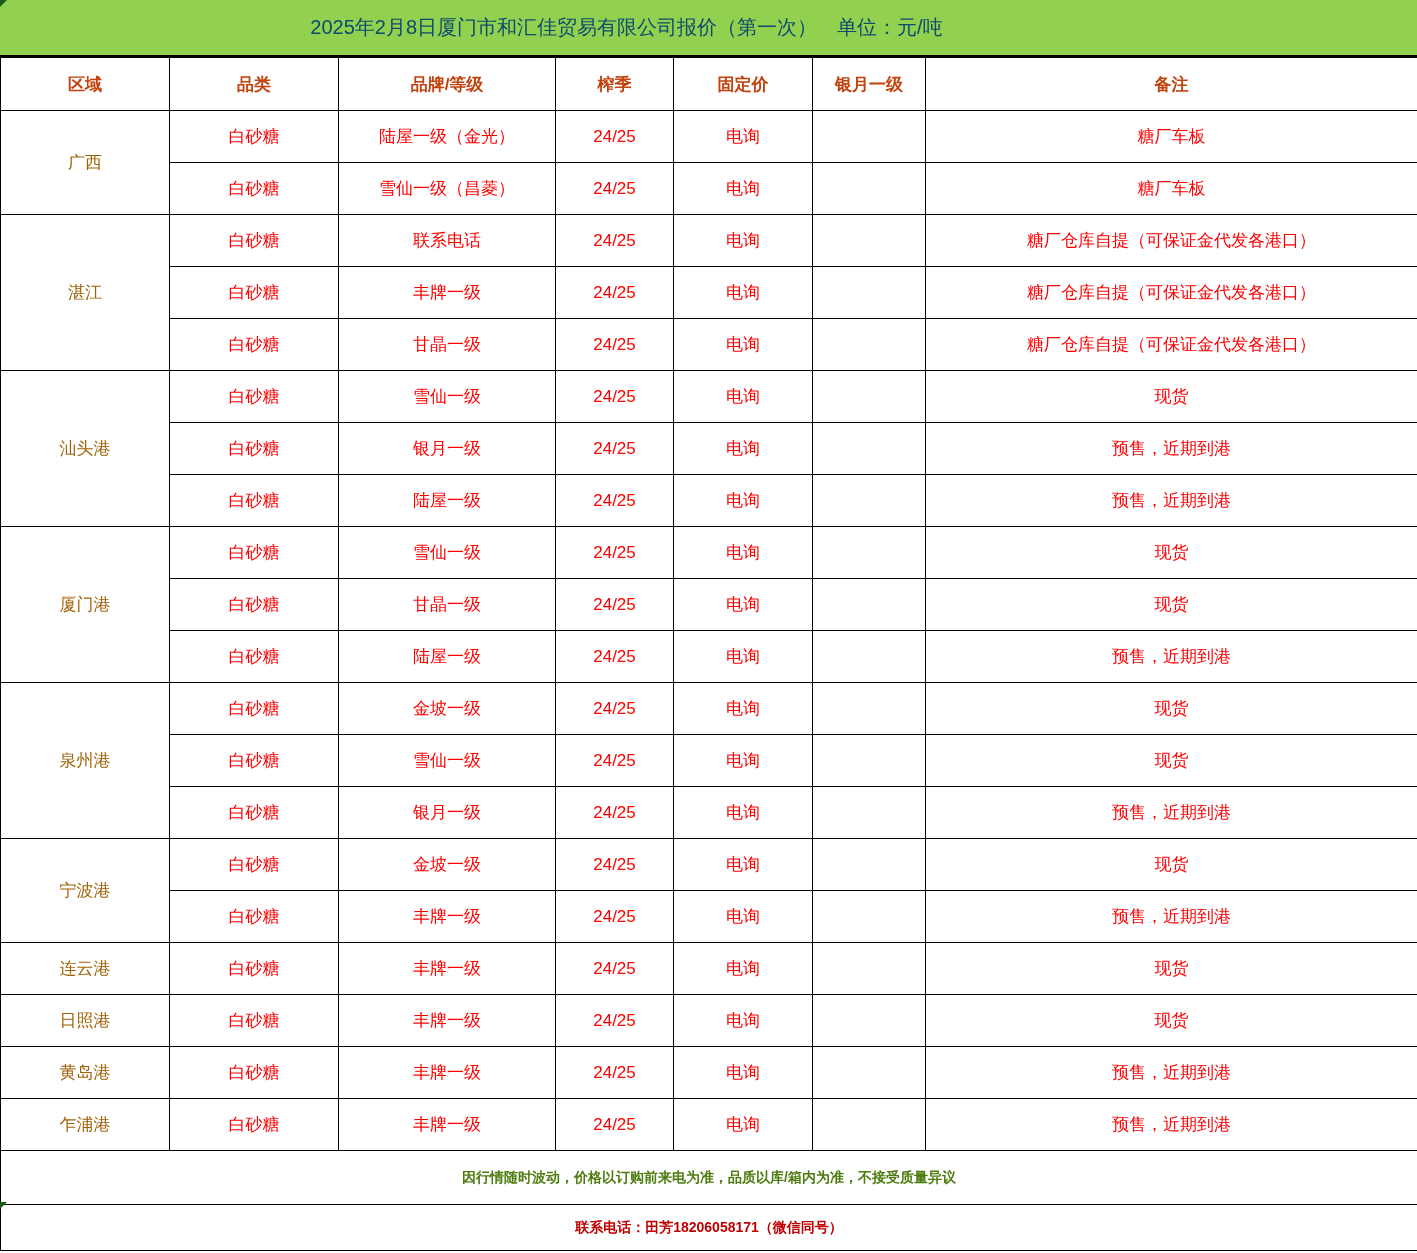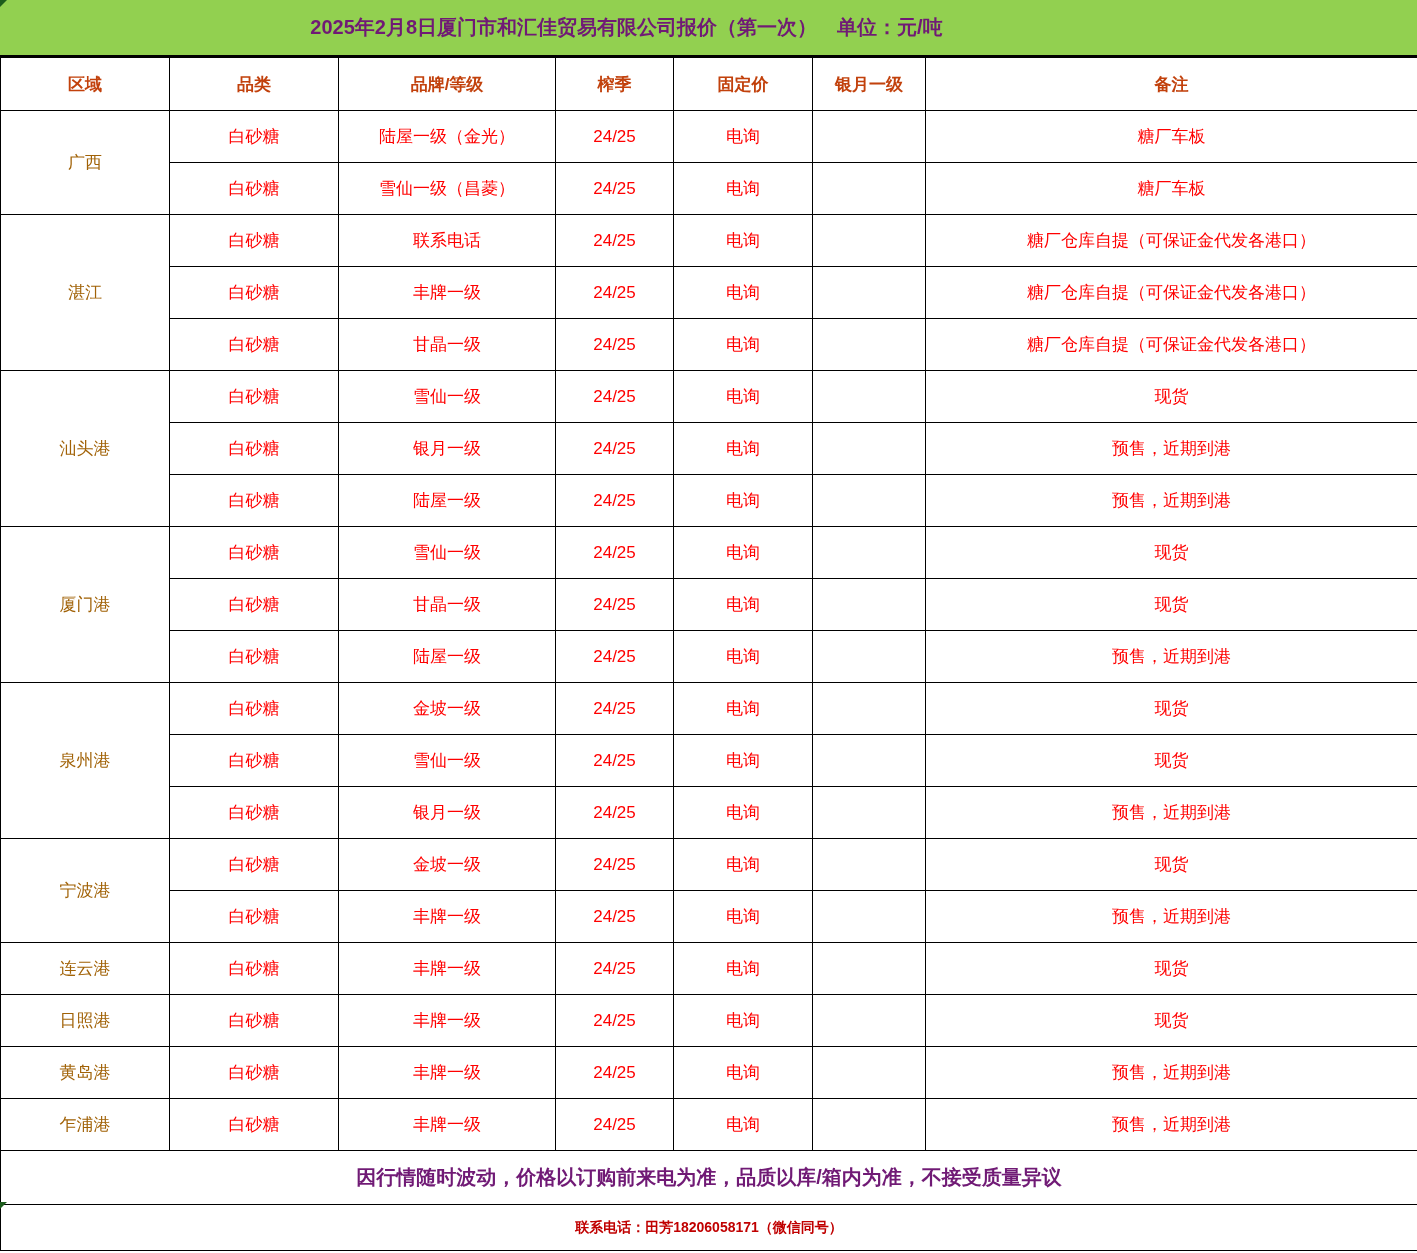--- a/index.html
+++ b/index.html
@@ -19,23 +19,23 @@
     box-sizing: border-box;
     height: 57px;
     background: #92D050;
     border-bottom: 2px solid #000000;
     display: flex;
     align-items: center;
     justify-content: center;
     padding-right: 200px;
   }
   .title-bar .title-text {
-    color: #701a75;
+    color: #0c4a6e;
     font-size: 20px;
-    font-weight: 700;
+    font-weight: 400;
     white-space: nowrap;
     margin-left: 36px;
   }
   table.price-table {
     width: 1417px;
     border-collapse: collapse;
     table-layout: fixed;
   }
   table.price-table th,
   table.price-table td {
@@ -58,23 +58,23 @@
     color: #FF0000;
     font-size: 17px;
     font-weight: 400;
     background: #ffffff;
   }
   tbody td.region {
     color: #a16207;
   }
   tr.footer-note td {
     height: 53px;
-    color: #701a75;
+    color: #4d7c0f;
     font-weight: 700;
-    font-size: 20px;
+    font-size: 14px;
   }
   tr.footer-contact td {
     height: 45px;
     color: #C00000;
     font-weight: 700;
     font-size: 14px;
   }
   .corner-marker {
     position: absolute;
     width: 0;

